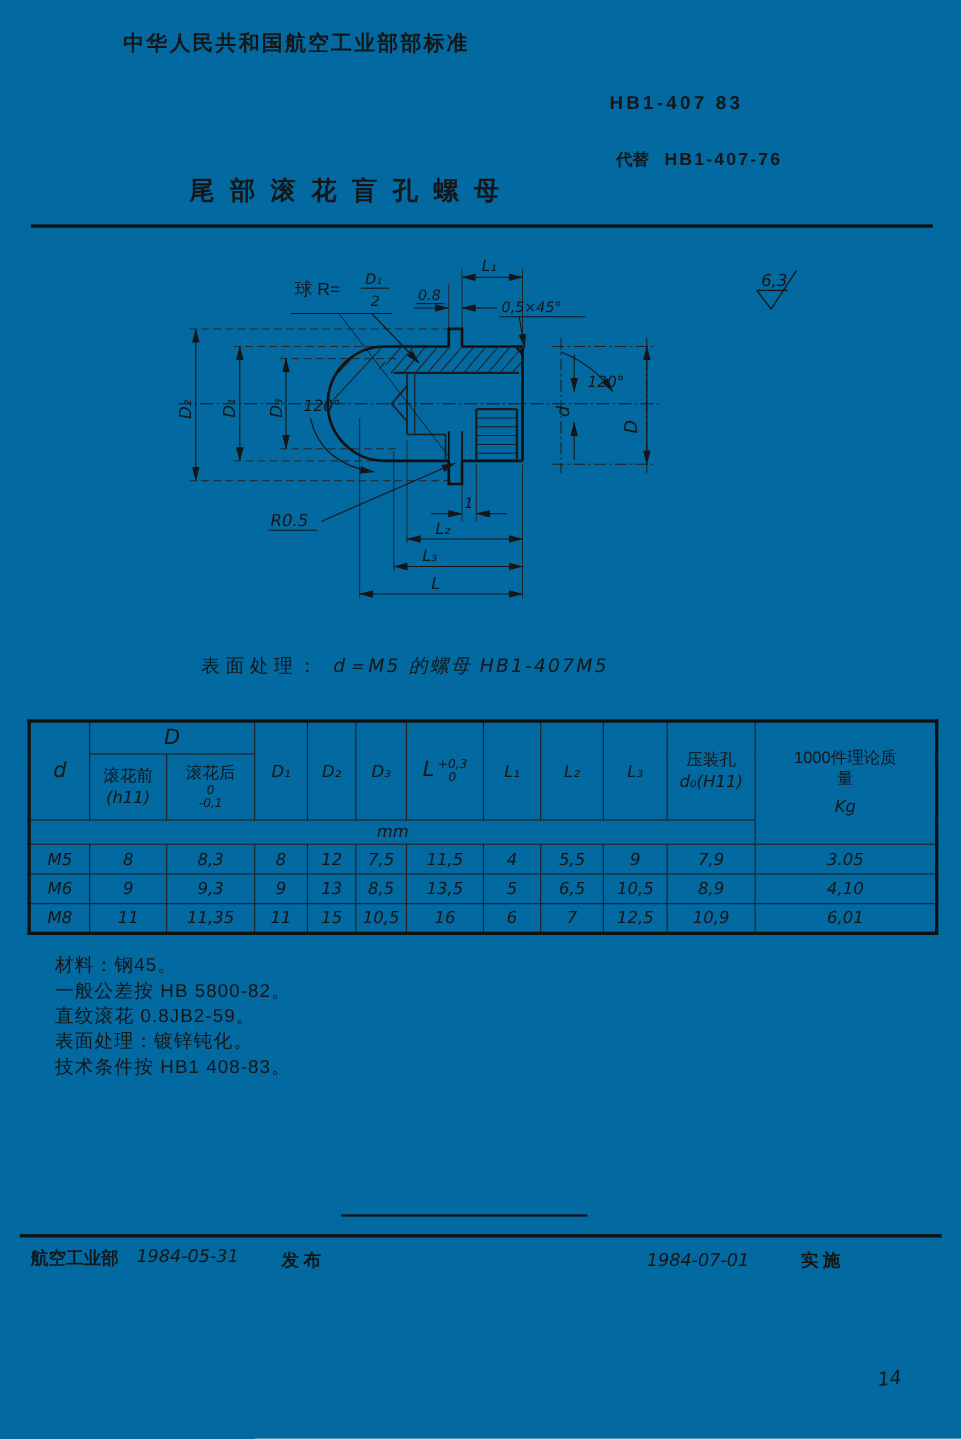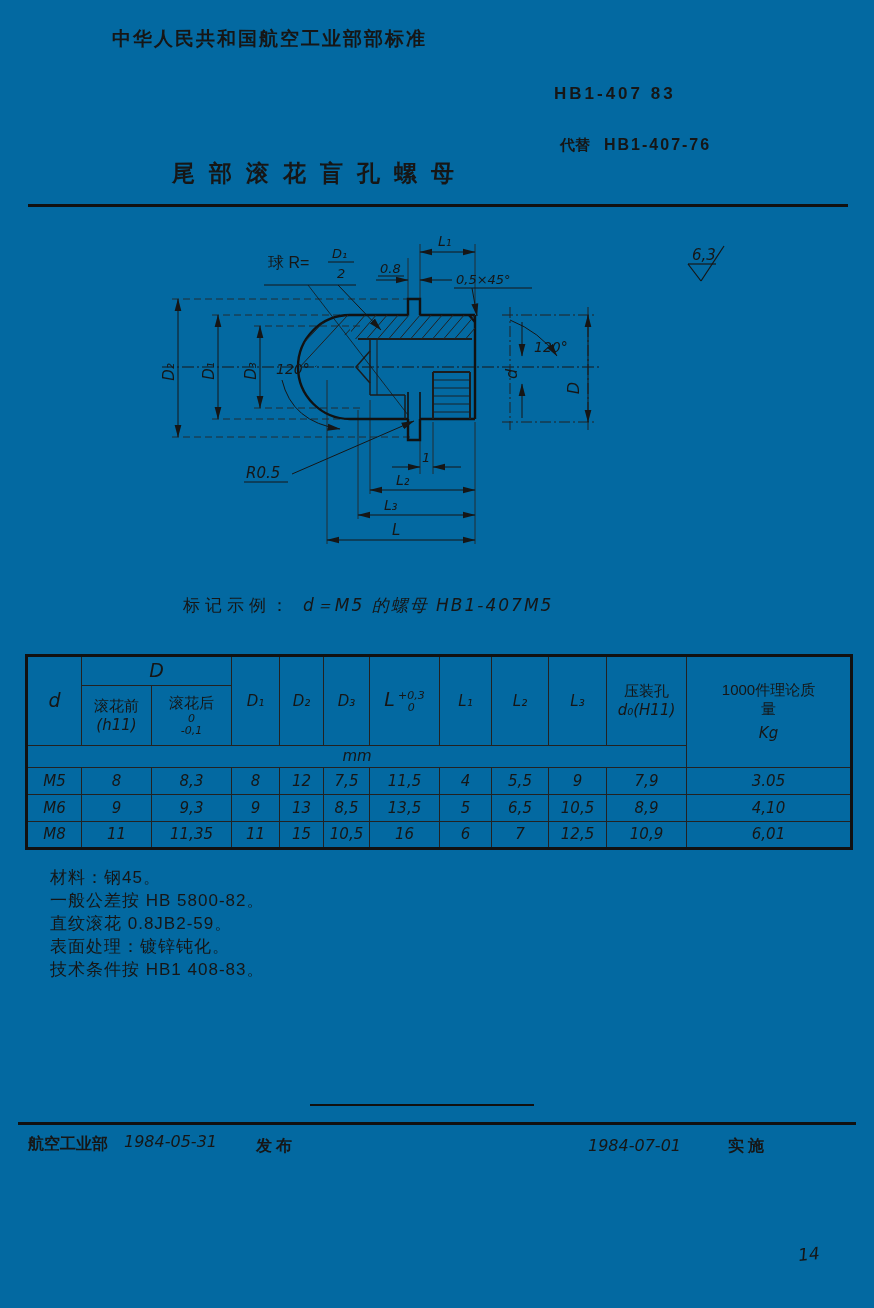--- a/index.html
+++ b/index.html
@@ -209,21 +209,21 @@
     <text class="svgit" x="477" y="152" font-size="16" transform="rotate(-90 477,152)" text-anchor="middle">d</text>
     <text class="svgit" x="539" y="166" font-size="16" transform="rotate(-90 539,166)" text-anchor="middle">D</text>
     <text class="svgit" x="206" y="256" font-size="15">R0.5</text>
     <text class="svgit" x="382" y="240" font-size="13">1</text>
     <text class="svgit" x="356" y="263" font-size="14">L₂</text>
     <text class="svgit" x="344" y="288" font-size="14">L₃</text>
     <text class="svgit" x="352" y="313" font-size="15">L</text>
   </svg>
 
   <div class="abs marking">
-    <span class="lbl">标记示例：</span><span class="val">d＝M5 的螺母  HB1-407M5</span>
+    <span class="lbl">表面处理：</span><span class="val">d＝M5 的螺母  HB1-407M5</span>
   </div>
 
   <div class="abs tblwrap">
     <table>
       <colgroup>
         <col style="width:55px">
           <col style="width:70px">
           <col style="width:80px">
         <col style="width:48px">
           <col style="width:44px">

